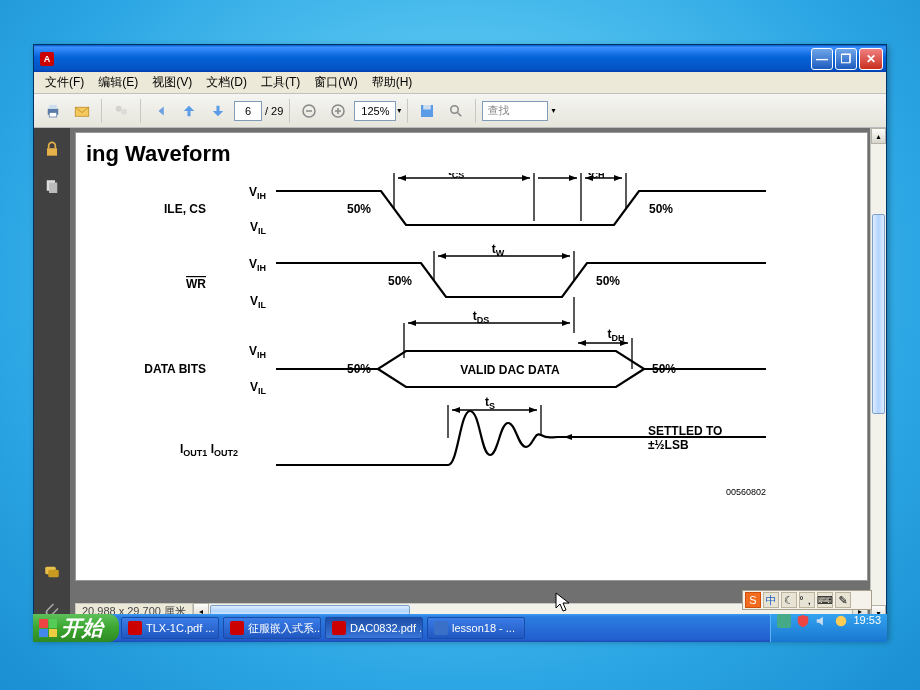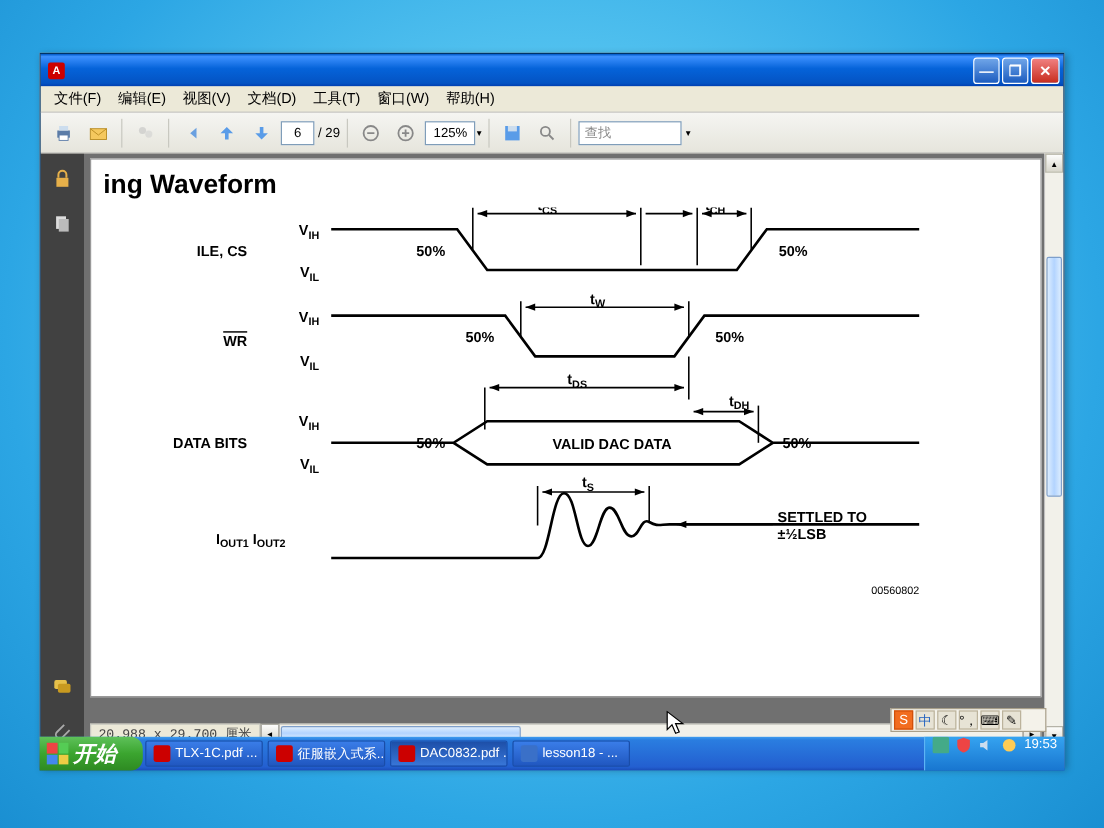--- a/index.html
+++ b/index.html
@@ -17,47 +17,47 @@
   
   .menubar{height:22px;background:#ece9d8;border-bottom:1px solid #c0c0c0;display:flex;align-items:center;padding:0 4px;font-size:12px;}
   .menubar .mitem{padding:12px 7px;cursor:pointer;}
   
   .toolbar{height:34px;background:linear-gradient(#f5f5f2,#e6e5dc);border-bottom:1px solid #bbb;display:flex;align-items:center;padding:0 6px;gap:3px;font-size:11px;}
   .tbtn{width:26px;height:26px;border:1px solid transparent;border-radius:3px;display:flex;align-items:center;justify-content:center;cursor:pointer;}
   .tsep{width:1px;height:24px;background:#c8c8c0;margin:0 3px;}
   .tbtn svg{width:18px;height:18px;}
   .pageinput{width:28px;height:20px;border:1px solid #7f9db9;text-align:center;font-size:11px;}
   .zoomsel{width:42px;height:20px;border:1px solid #7f9db9;font-size:11px;text-align:center;background:#fff;}
-  .findinput{width:86px;height:20px;border:1px solid #7f9db9;font-size:11px;padding:0 4px;color:#888;}
+  .findinput{width:66px;height:20px;border:1px solid #7f9db9;font-size:11px;padding:0 4px;color:#888;}
   
   .workarea{position:absolute;top:83px;left:0;right:0;bottom:18px;display:flex;}
   
   .sidebar{width:36px;background:#414141;display:flex;flex-direction:column;align-items:center;padding-top:10px;gap:16px;}
   .sidebtn{width:22px;height:22px;cursor:pointer;display:flex;align-items:center;justify-content:center;}
   .sidebar .spacer2{flex:1;}
   
   .docview{flex:1;background:#707070;position:relative;display:flex;flex-direction:column;gap:20px;}
   .page{margin:4px 2px 2px 5px;background:#fff;flex:1;position:relative;overflow:hidden;border:1px solid #999;}
   .page-content{position:absolute;inset:0;padding:8px 10px;font-family:Arial,Helvetica,sans-serif;}
   .page-title{font-size:22px;font-weight:bold;letter-spacing:0px;color:#000;}
   
   .vscroll{width:16px;background:#ece9d8;display:flex;flex-direction:column;border-left:1px solid #c0c0c0;}
   .vscroll .arrow{height:16px;background:linear-gradient(#fdfdfc,#d8d6cb);border:1px solid #b5b3a8;display:flex;align-items:center;justify-content:center;font-size:8px;cursor:pointer;}
   .vscroll .track{flex:1;background:#f2f1ea;position:relative;}
   .vscroll .thumb{position:absolute;left:1px;right:1px;top:70px;height:200px;background:linear-gradient(to right,#dcedff,#b3d4ff,#dcedff);border:1px solid #7e9fcb;border-radius:2px;cursor:pointer;}
   
   .hscroll-row{height:16px;display:flex;align-items:stretch;margin:0 2px 2px 5px;}
-  .hscroll-row .cap{background:#ece9d8;color:#444;font-size:11px;padding:0 6px;display:flex;align-items:center;border:1px solid #c8c8c0;font-family:Liberation Mono, monospace;}
+  .hscroll-row .cap{background:#ece9d8;color:#444;font-size:11px;padding:0 6px;display:flex;align-items:center;border:1px solid #c8c8c0;}
   .hscroll-row .harrow{width:16px;background:linear-gradient(#fdfdfc,#d8d6cb);border:1px solid #b5b3a8;display:flex;align-items:center;justify-content:center;font-size:8px;cursor:pointer;}
   .hscroll-row .htrack{flex:1;background:#f2f1ea;position:relative;border-top:1px solid #c8c8c0;border-bottom:1px solid #c8c8c0;}
   .hscroll-row .hthumb{position:absolute;top:1px;bottom:1px;left:1px;width:200px;background:linear-gradient(#dcedff,#b3d4ff,#dcedff);border:1px solid #7e9fcb;border-radius:2px;cursor:pointer;}
   
   
   .taskbar{position:absolute;left:33px;bottom:48px;width:854px;height:28px;background:linear-gradient(to bottom,#3e9cf0 0%,#2a7de0 10%,#235fd0 90%,#1b4bb8 100%);display:flex;align-items:stretch;font-size:11px;color:#fff;}
-  .startbtn{width:86px;background:linear-gradient(to bottom,#5ec15a 0%,#3ba52f 50%,#2e8a22 100%);border-radius:0 10px 10px 0;display:flex;align-items:center;padding-left:6px;font-style:italic;font-weight:bold;font-size:18px;cursor:pointer;gap:4px;}
+  .startbtn{width:86px;background:linear-gradient(to bottom,#5ec15a 0%,#3ba52f 50%,#2e8a22 100%);border-radius:0 10px 10px 0;display:flex;align-items:center;padding-left:6px;font-style:italic;font-weight:bold;font-size:21px;cursor:pointer;gap:4px;}
   .startbtn .winlogo{width:18px;height:18px;display:grid;grid-template:1fr 1fr/1fr 1fr;gap:1px;}
   .startbtn .winlogo span:nth-child(1){background:#e44;}
   .startbtn .winlogo span:nth-child(2){background:#5c5;}
   .startbtn .winlogo span:nth-child(3){background:#48e;}
   .startbtn .winlogo span:nth-child(4){background:#ec4;}
   .taskitem{margin:3px 2px;padding:0 6px;background:linear-gradient(#3a7de8,#2057c0);border:1px solid #1a4da8;border-radius:2px;display:flex;align-items:center;gap:4px;min-width:98px;max-width:98px;cursor:pointer;overflow:hidden;white-space:nowrap;}
   .taskitem.active{background:linear-gradient(#1d4fa8,#3876d8);}
   .taskitem .ic{width:14px;height:14px;border-radius:2px;flex-shrink:0;}
   .tray{margin-left:auto;background:linear-gradient(#35a3f0,#1876d0);display:flex;align-items:flex-start;padding:0 6px;gap:5px;border-left:1px solid #5bb5f5;}
   .tray .ticon{width:14px;height:14px;}

